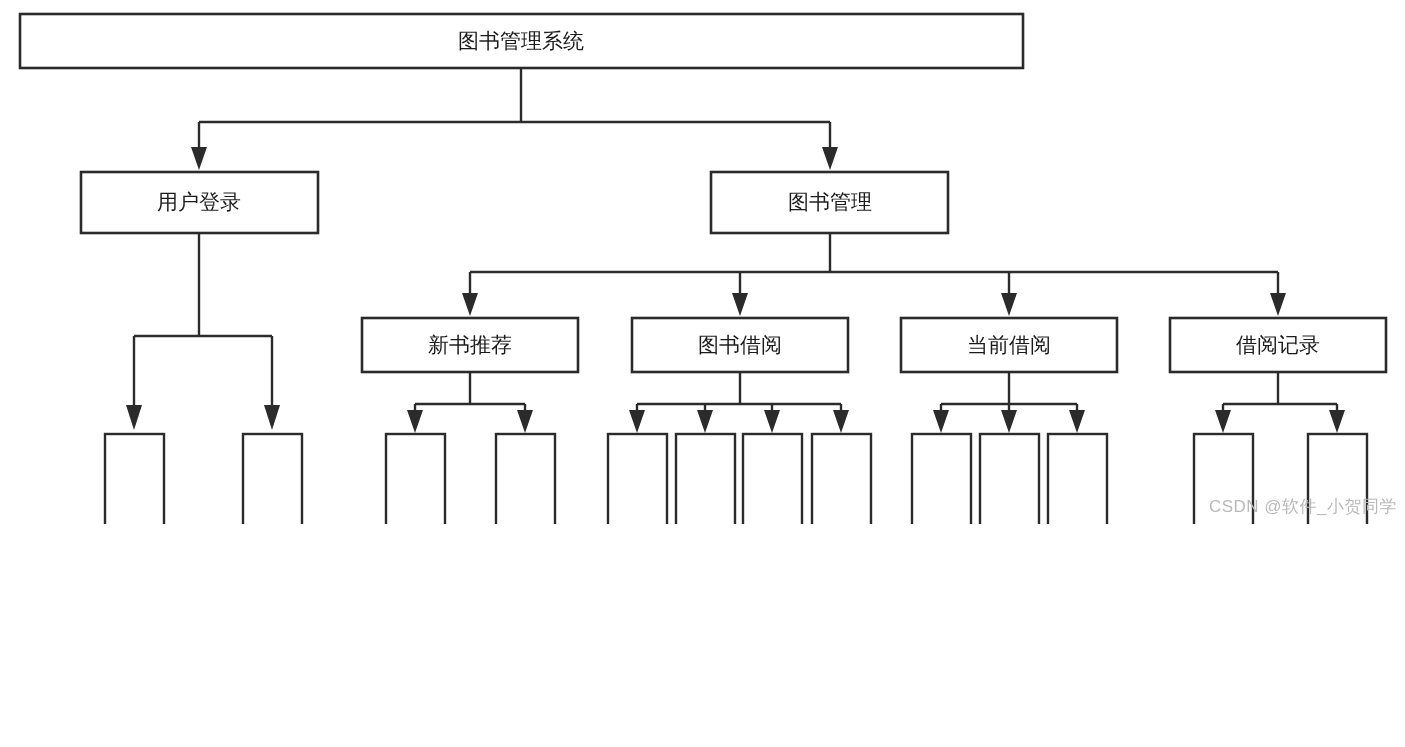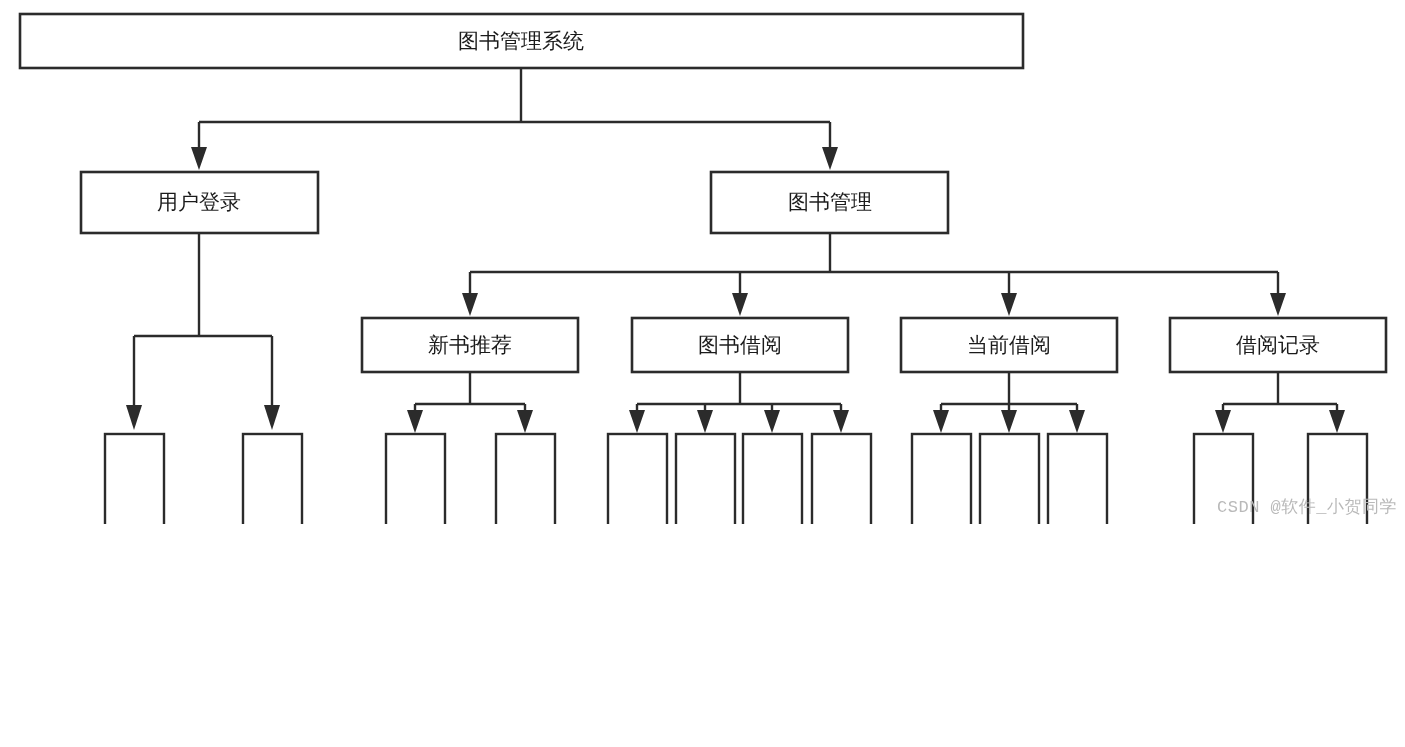--- a/index.html
+++ b/index.html
@@ -64,21 +64,21 @@
     display: flex;
     align-items: center;
     justify-content: center;
     white-space: nowrap;
     pointer-events: none;
   }
   .watermark {
     position: absolute;
     right: 8px;
     bottom: 6px;
-    font-family: Liberation Mono, monospace;
+    font-family: Liberation Sans, sans-serif;
     font-size: 17px;
     color: #b9b9b9;
     letter-spacing: 0.5px;
     white-space: nowrap;
   }
 </style>
 </head>
 <body>
 
 <div id="diagram-root">

